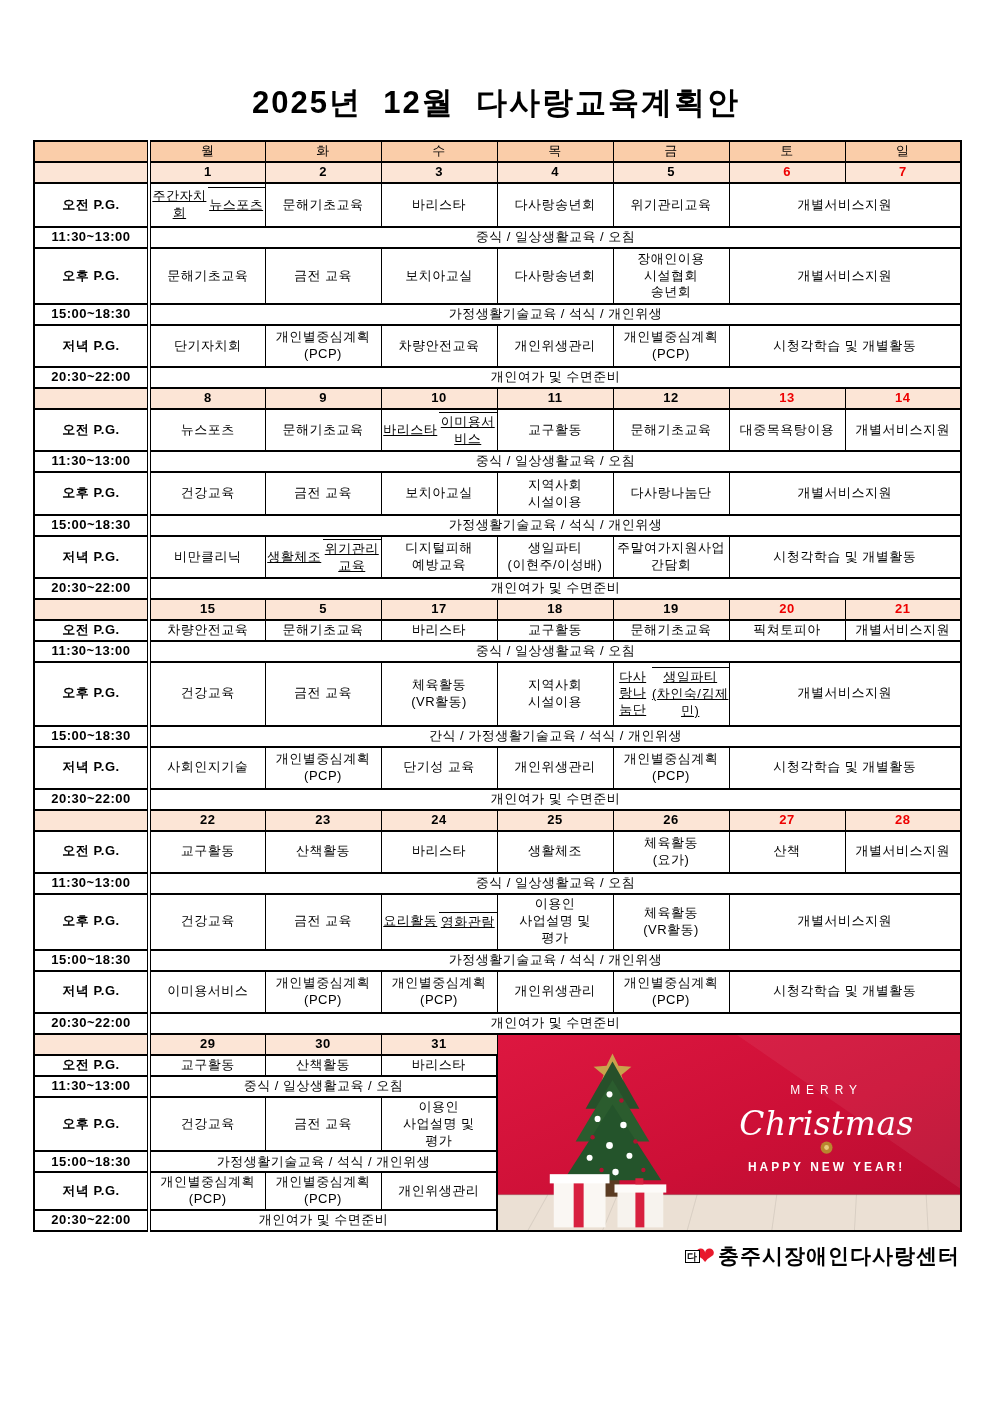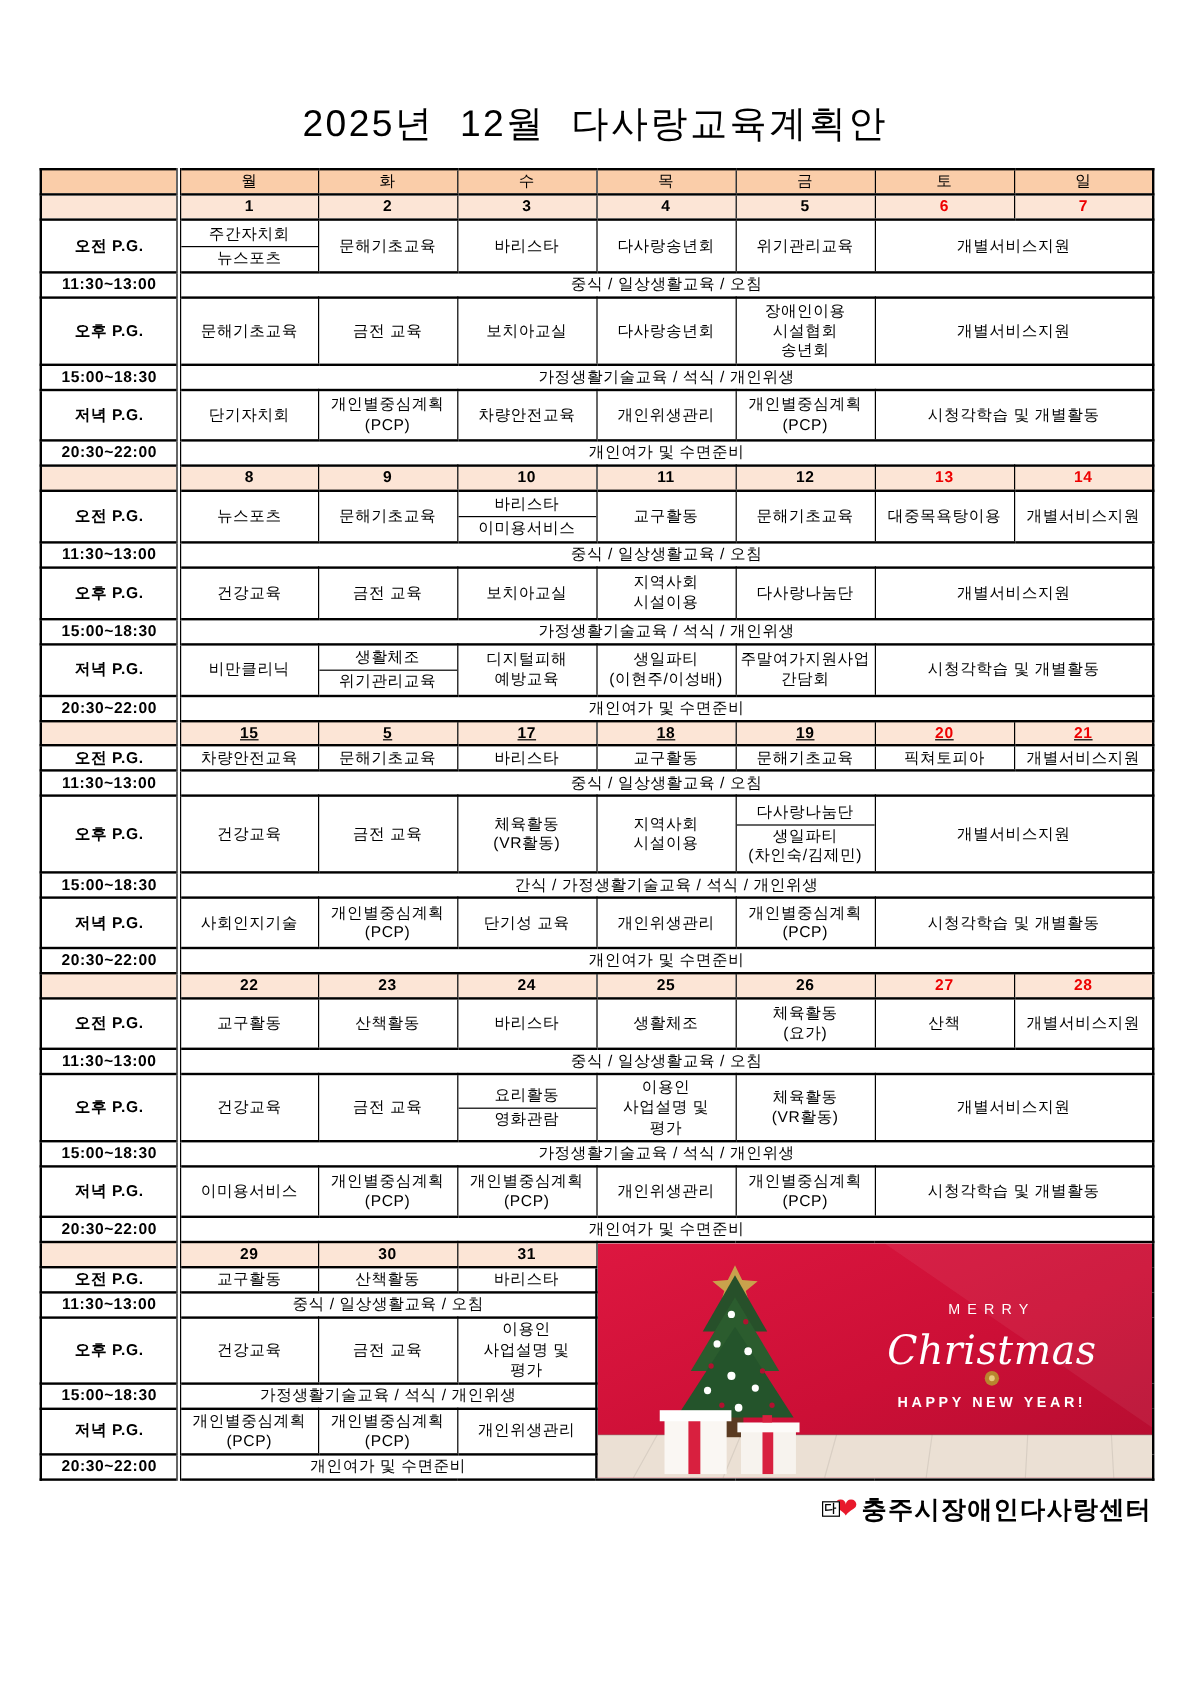--- a/index.html
+++ b/index.html
@@ -1,32 +1,32 @@
 <!DOCTYPE html>
 <html><head>
 <meta charset="utf-8">
 <style>
   html,body{margin:0;padding:0;background:#fff;}
   body{width:992px;height:1403px;position:relative;overflow:hidden;
        font-family:"Liberation Sans","DejaVu Sans",sans-serif;color:#000;}
-  .title{margin:82px auto 16px auto;text-align:center;font-size:31px;font-weight:normal;
+  .title{margin:82px auto 16px auto;text-align:center;font-size:31px;font-weight:bold;
          letter-spacing:2px;white-space:pre;}
   table.cal{border-collapse:collapse;table-layout:fixed;margin-left:33px;width:927px;}
   .cal td{border:2px solid #000;border-left-width:1px;border-right-width:1px;
           text-align:center;vertical-align:middle;font-size:13px;line-height:1.3;
           padding:1px 0;overflow:hidden;letter-spacing:0.5px;}
   .cal td.c0{border-right:4px double #000;border-left:2px solid #000;}
   .cal tr td:last-child{border-right:2px solid #000;}
   .hdrbg{background:#FACDA9;font-size:16px;font-weight:500;}
   .datebg{background:#FCE5D6;font-weight:bold;font-size:14px;}
   .red{color:#EE0000;}
   .tl{font-weight:bold;font-size:13.5px;background:#fff;letter-spacing:0;border-radius:10px;}
   .mergedrow{font-size:13px;letter-spacing:1px;}
   .p0{padding:0;}
-  .split{display:flex;flex-direction:column;width:100%;height:100%;}
+  .split{display:flex;flex-direction:row;width:100%;height:100%;text-decoration:underline;}
   .split .half{display:flex;flex-direction:column;align-items:center;justify-content:center;
                padding:1px 0;}
   .split .half + .half{border-top:1px solid #000;}
   .imgcell{padding:0;position:relative;}
   .imgwrap{position:absolute;left:0;top:0;right:0;bottom:0;border-radius:12px;}
   .imgwrap svg{display:block;width:100%;height:100%;}
   .xmas-merry{font-size:12px;letter-spacing:6px;fill:#fff;font-family:"Liberation Sans",sans-serif;}
   .xmas-script{font-size:33px;font-style:italic;fill:#fff;font-family:"DejaVu Serif",serif;}
   .xmas-happy{font-size:12px;letter-spacing:3px;fill:#fff;font-weight:bold;font-family:"Liberation Sans",sans-serif;}
   .footer{width:927px;margin:10px 0 0 33px;text-align:right;font-size:21px;font-weight:600;
@@ -258,21 +258,21 @@
           <div>간담회</div>
         </td>
         <td colspan="2">
           <div>시청각학습 및 개별활동</div>
         </td>
       </tr>
       <tr style="height: 21px;">
         <td class="c0 tl">20:30~22:00</td>
         <td class="mergedrow" colspan="7">개인여가 및 수면준비</td>
       </tr>
-      <tr style="height: 20px; text-decoration: underline;">
+      <tr style="height: 20px;">
         <td class="c0 datebg"></td>
         <td class="datebg">15</td>
         <td class="datebg">5</td>
         <td class="datebg">17</td>
         <td class="datebg">18</td>
         <td class="datebg">19</td>
         <td class="datebg red">20</td>
         <td class="datebg red">21</td>
       </tr>
       <tr style="height: 21px;">
@@ -407,21 +407,21 @@
       <tr style="height: 56px;">
         <td class="c0 tl">오후  P.G.</td>
         <td>
           <div>건강교육</div>
         </td>
         <td>
           <div>금전 교육</div>
         </td>
         <td class="p0">
           <div class="split">
-            <div class="half" style="flex: 1 1 0px; justify-content: flex-end;">
+            <div class="half" style="flex: 1 1 0px;">
               <div>요리활동</div>
             </div>
             <div class="half" style="flex: 1 1 0px; justify-content: flex-end;">
               <div>영화관람</div>
             </div>
           </div>
         </td>
         <td>
           <div>이용인</div>
           <div>사업설명 및</div>

